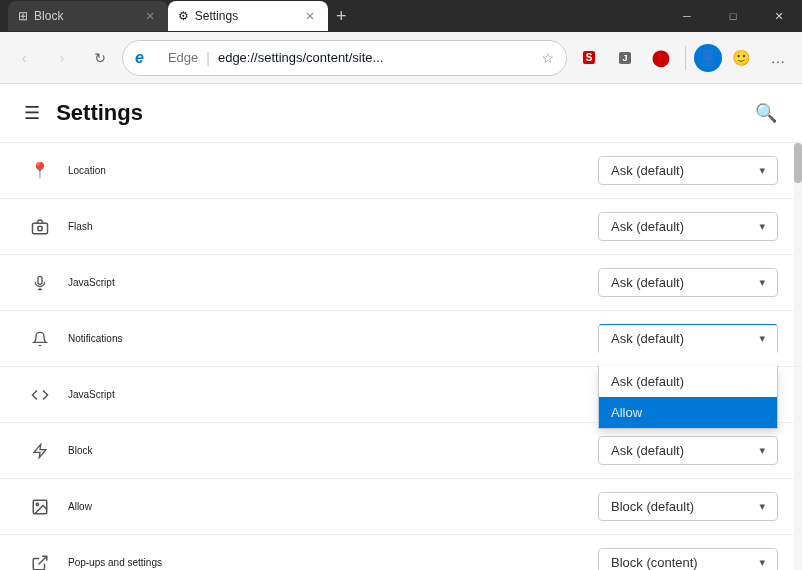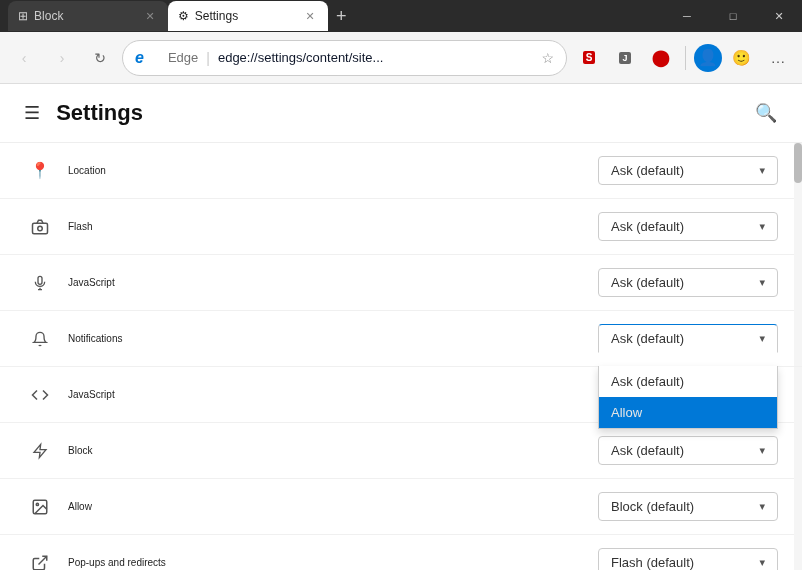--- a/index.html
+++ b/index.html
@@ -315,23 +315,23 @@
     </div>
 
     <div class="setting-row">
       <span class="setting-icon">
         <svg width="18" height="18" viewBox="0 0 24 24" fill="none" stroke="#555" stroke-width="2">
           <path d="M18 13v6a2 2 0 0 1-2 2H5a2 2 0 0 1-2-2V8a2 2 0 0 1 2-2h6"></path>
           <polyline points="15 3 21 3 21 9"></polyline>
             <line x1="10" y1="14" x2="21" y2="3"></line>
         </svg>
       </span>
-      <span class="setting-label">Pop-ups and redirects</span>
-      <div class="setting-dropdown">
-        <span class="dropdown-text">Flash (default)</span>
+      <span class="setting-label">Pop-ups and settings</span>
+      <div class="setting-dropdown">
+        <span class="dropdown-text">Block (content)</span>
         <span class="chevron">▾</span>
       </div>
     </div>
 
     <div class="scrollbar-track">
       <div class="scrollbar-thumb"></div>
     </div>
   </div>
 </div>
 

